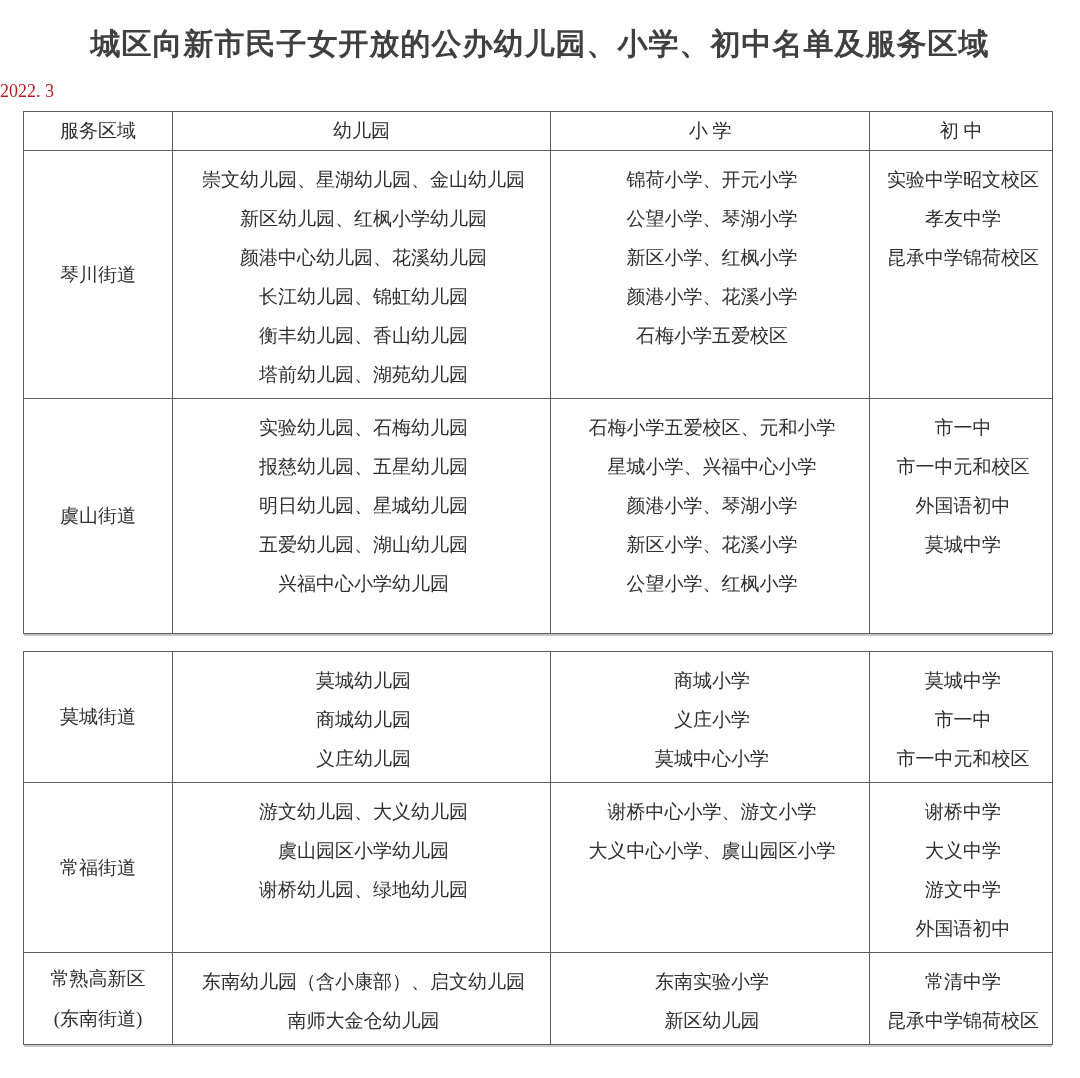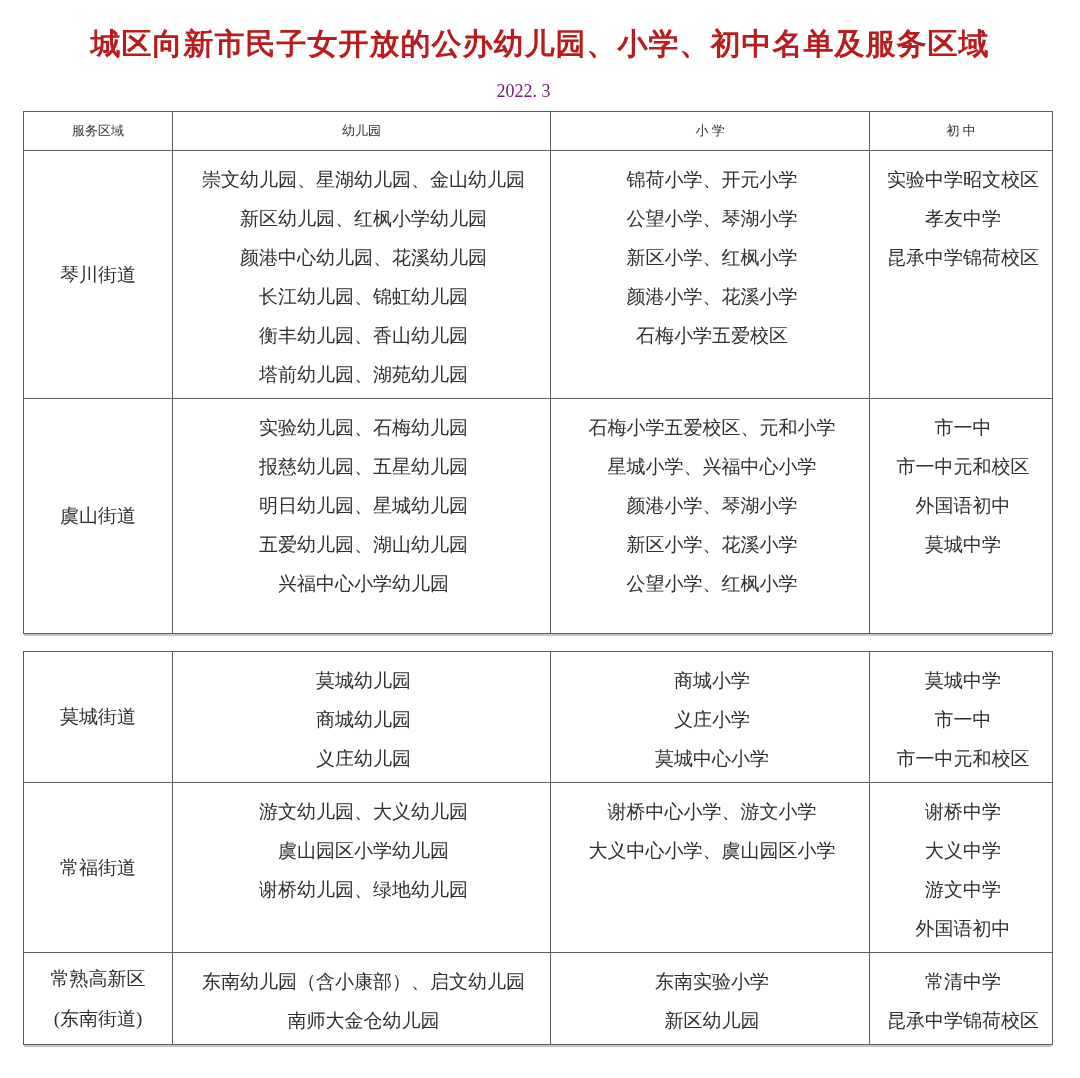--- a/index.html
+++ b/index.html
@@ -10,46 +10,46 @@
     font-family: "Liberation Serif", "DejaVu Serif", serif;
     color: #2f2f2f;
     overflow: hidden;
   }
   .doc-title {
     margin-top: 24px;
     text-align: center;
     font-size: 30px;
     font-weight: bold;
     letter-spacing: 1px;
+    color: #404040;
+  }
+  .doc-date {
+    text-align: left;
+    font-size: 18px;
     color: #b91c1c;
-  }
-  .doc-date {
-    text-align: center;
-    font-size: 18px;
-    color: #701a75;
     margin: 16px 33px 9px 0;
   }
   table.school-table {
     border-collapse: collapse;
     table-layout: fixed;
     width: 1029px;
     margin-left: 23px;
     background: #ffffff;
     
     box-shadow: 0 3px 0 -1px #c6c6c6;
   }
   table.school-table.second { margin-top: 17px; }
   .school-table th, .school-table td {
     border: 1px solid #5d5d5d;
     text-align: center;
     font-weight: normal;
   }
   .school-table th {
     height: 39px;
-    font-size: 13px;
+    font-size: 19px;
     vertical-align: middle;
     padding: 2px;
   }
   .school-table td.cell {
     vertical-align: top;
     padding: 9px 4px 4px 8px;
   }
   .school-table td.area {
     vertical-align: middle;
     padding: 2px;

